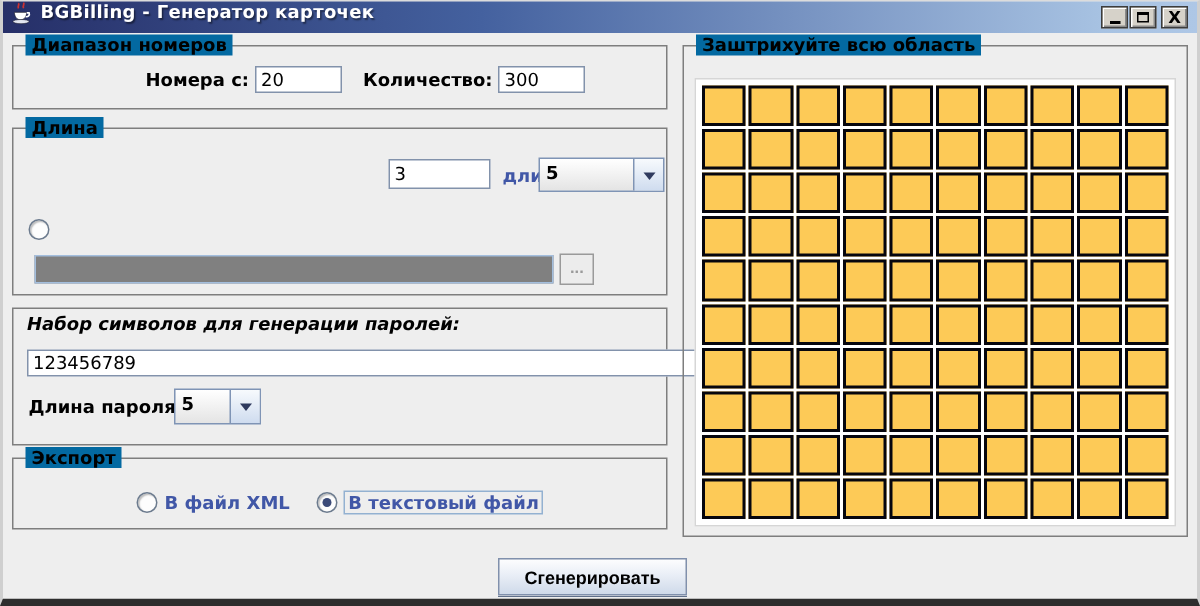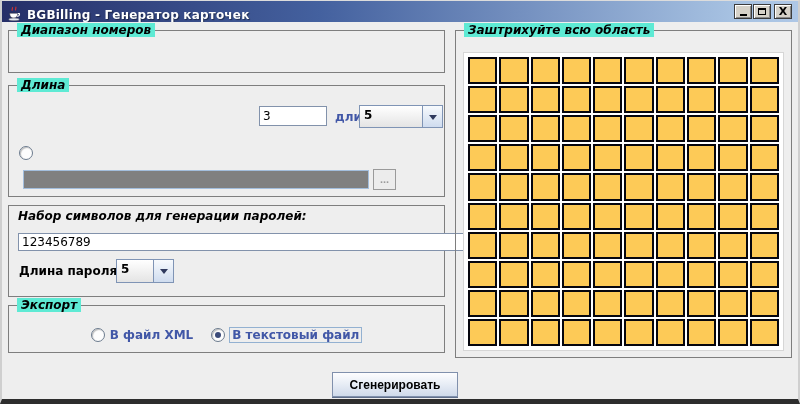--- a/index.html
+++ b/index.html
@@ -3,37 +3,37 @@
 <meta charset="utf-8">
 <style>
   html,body{margin:0;padding:0;background:#777;}
   body{width:800px;height:404px;font-family:"DejaVu Sans","Liberation Sans",sans-serif;}
   .window{position:absolute;left:0;top:0;width:800px;height:404px;box-sizing:border-box;
     background:#eeeeee;border-left:2px solid #cfcfcf;border-right:2px solid #cfcfcf;
     border-top:1px solid #dcdcdc;border-bottom:5px solid #2d2d2d;}
   
   .titlebar{position:absolute;left:0;top:0;right:0;height:21px;
     background:linear-gradient(90deg,#262f68 0%,#44619f 40%,#a7c2e2 92%,#aec7e6 100%);
-    display:flex;align-items:flex-end;}
+    display:flex;align-items:flex-start;}
   .title-icon{width:16px;height:16px;margin:0 4px 0 5px;flex:0 0 auto;}
   .title-text{color:#ffffff;font-weight:bold;font-size:12px;letter-spacing:.2px;
     text-shadow:1px 1px 1px rgba(0,0,0,.45);white-space:nowrap;}
   .win-buttons{position:absolute;right:6px;top:3px;display:flex;}
   .wbtn{width:18px;height:15px;background:#d6d2c9;border:1px solid #3c3c3c;
     box-shadow:inset 1px 1px 0 #ffffff,inset -1px -1px 0 #8a8a8a;
     display:flex;align-items:center;justify-content:center;box-sizing:border-box;cursor:default;}
   .wbtn + .wbtn{margin-left:1px;}
   .wbtn.close{margin-left:3px;font-weight:bold;font-size:11px;line-height:1;color:#000;}
   .glyph-min{width:7px;height:2px;background:#000;margin-top:7px;}
   .glyph-max{width:8px;height:7px;border:1px solid #000;border-top-width:2px;box-sizing:border-box;}
   
   .content{position:absolute;left:0;top:21px;right:0;bottom:0;background:#eeeeee;}
   .group{position:absolute;border:1px solid #7e7e7e;box-sizing:border-box;}
-  .group-title{position:absolute;top:-8px;left:8px;background:#5eead4;padding:0 4px;
-    font-weight:bold;font-size:12px;color:#000;white-space:nowrap;font-style:italic;}
+  .group-title{position:absolute;top:-8px;left:8px;background:#0369a1;padding:0 4px;
+    font-weight:bold;font-size:12px;color:#000;white-space:nowrap;}
   .blk-label{font-weight:bold;font-size:12px;color:#000;white-space:nowrap;}
   .blue-label{font-weight:bold;font-size:12px;color:#4157a7;white-space:nowrap;}
   .tfield{border:1px solid #8292ab;background:#fff;font-family:"DejaVu Sans","Liberation Sans",sans-serif;
     font-size:12px;padding:1px 3px;box-sizing:border-box;outline:none;}
   .tfield:disabled{background:#808080;border:1px solid #a3bedd;}
   .radio{width:12px;height:12px;border-radius:50%;background:#fdfdfd;border:1px solid #6c7b8e;
     box-shadow:inset 1px 1px 1px rgba(0,0,0,.25);position:relative;flex:0 0 auto;}
   .radio.sel::after{content:'';position:absolute;left:3px;top:3px;width:6px;height:6px;
     border-radius:50%;background:#3b4a78;}
   .combo{position:absolute;border:1px solid #7f94b5;background:linear-gradient(#ffffff,#e4e4e4);
@@ -83,20 +83,26 @@
       <div class="wbtn close">
           <span>X</span>
         </div>
     </div>
   </div>
 
   <div class="content">
 
     <div class="group" style="left:6px;top:8px;width:437px;height:43px;">
       <span class="group-title">Диапазон номеров</span>
+      <div class="flexrow" style="left:88px;top:13px;right:6px;">
+        <span class="blk-label">Номера с:</span>
+        <input class="tfield" style="width: 58px; height: 18px; margin-left: 4px;" value="20">
+        <span class="blk-label" style="margin-left:14px;">Количество:</span>
+        <input class="tfield" style="width: 58px; height: 18px; margin-left: 4px;" value="300">
+      </div>
     </div>
 
     <div class="group" style="left:6px;top:63px;width:437px;height:112px;">
       <span class="group-title">Длина</span>
       <input class="tfield" style="position: absolute; left: 250px; top: 20px; width: 68px; height: 20px;" value="3">
       <span class="blue-label" style="position:absolute;left:326px;top:24px;">длина</span>
       <div class="combo" style="left:350px;top:19px;width:84px;height:23px;">
         <span class="combo-value">5</span>
         <span class="combo-arrow"></span>
       </div>

